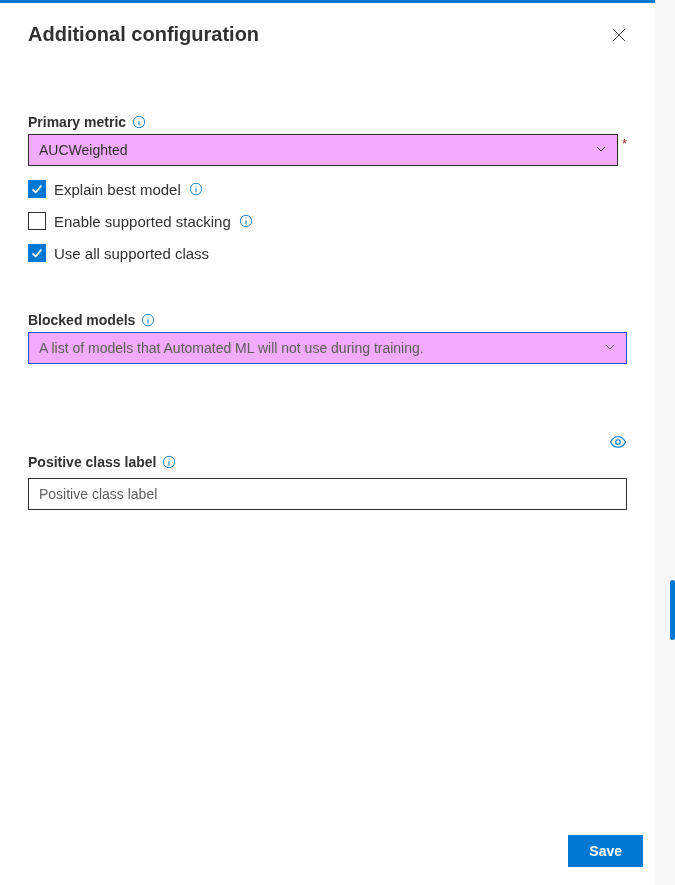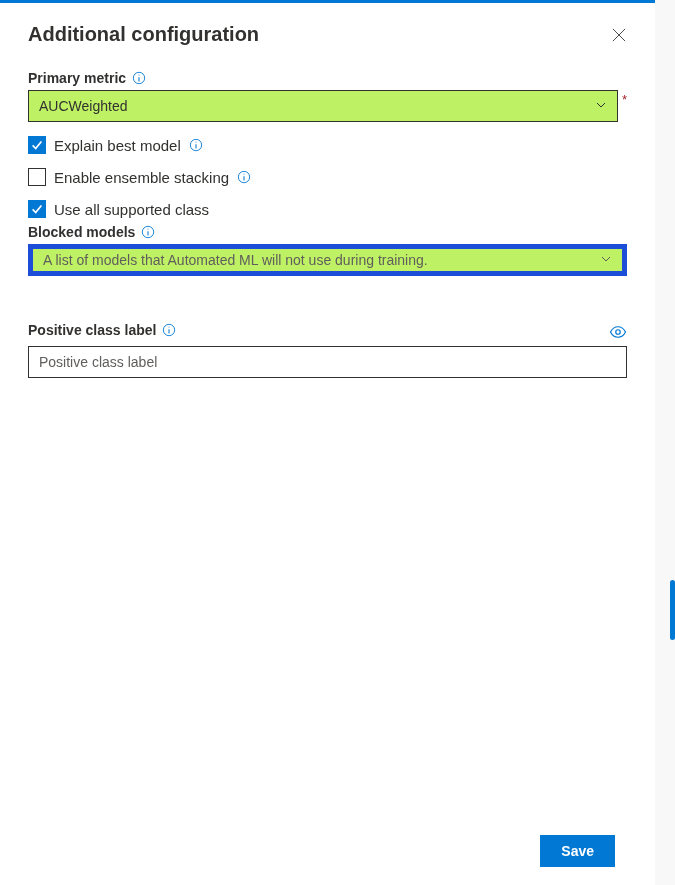--- a/index.html
+++ b/index.html
@@ -58,20 +58,21 @@
       margin-bottom: 8px;
     }
     .field-label {
       font-weight: 600;
       font-size: 14px;
       color: #323130;
       display: inline-flex;
       align-items: center;
       gap: 6px;
       margin-bottom: 4px;
+      margin-top: 44px;
     }
     .label-row {
       display: flex;
       justify-content: space-between;
       align-items: center;
       margin-bottom: 4px;
     }
     .info-icon {
       display: inline-flex;
       align-items: center;
@@ -100,24 +101,24 @@
     }
     .select-box {
       flex: 1;
       border: 1px solid #323130;
       height: 32px;
       display: flex;
       align-items: center;
       justify-content: space-between;
       padding: 0 10px;
       cursor: pointer;
-      background: #bef264;
+      background: #f0abfc;
     }
     .select-box.light {
-      border: 5px solid #1d4ed8;
+      border: 1px solid #1d4ed8;
       color: #605e5c;
     }
     .required-star {
       color: #a4262c;
       font-size: 13px;
       margin-top: 2px;
     }
     .chevron-down svg {
       width: 12px;
       height: 12px;
@@ -162,21 +163,21 @@
     .text-input::placeholder {
       color: #605e5c;
     }
     .section-gap {
       height: 38px;
     }
     .panel-footer {
       display: flex;
       justify-content: flex-end;
       gap: 16px;
-      padding: 18px 40px;
+      padding: 18px 12px;
     }
     .btn {
       height: 32px;
       padding: 0 20px;
       font-size: 14px;
       font-family: inherit;
       cursor: pointer;
       border: 1px solid #8a8886;
       background: #fff;
       color: #323130;
@@ -248,21 +249,21 @@
         <svg viewBox="0 0 16 16" fill="none" stroke="#0078d4" stroke-width="1">
           <circle cx="8" cy="8" r="6.5"></circle>
           <line x1="8" y1="7" x2="8" y2="12" stroke-width="1.2"></line>
           <circle cx="8" cy="4.5" r="0.6" fill="#0078d4" stroke="none"></circle>
         </svg>
       </span>
     </div>
 
     <div class="checkbox-row">
       <div class="checkbox"></div>
-      <span class="checkbox-label">Enable ensemble stacking</span>
+      <span class="checkbox-label">Enable supported stacking</span>
       <span class="info-icon">
         <svg viewBox="0 0 16 16" fill="none" stroke="#0078d4" stroke-width="1">
           <circle cx="8" cy="8" r="6.5"></circle>
           <line x1="8" y1="7" x2="8" y2="12" stroke-width="1.2"></line>
           <circle cx="8" cy="4.5" r="0.6" fill="#0078d4" stroke="none"></circle>
         </svg>
       </span>
     </div>
 
     <div class="checkbox-row">

